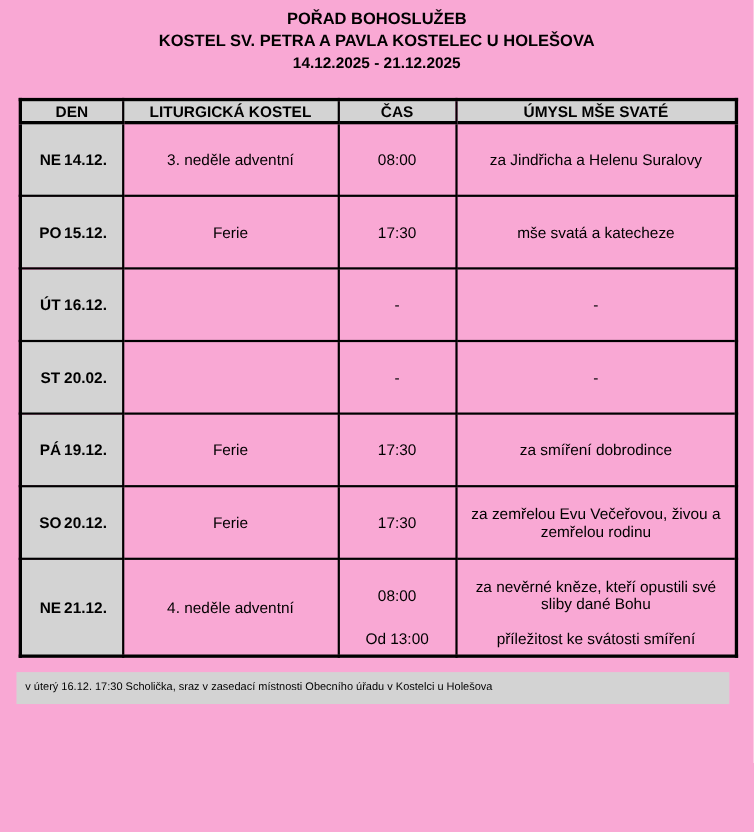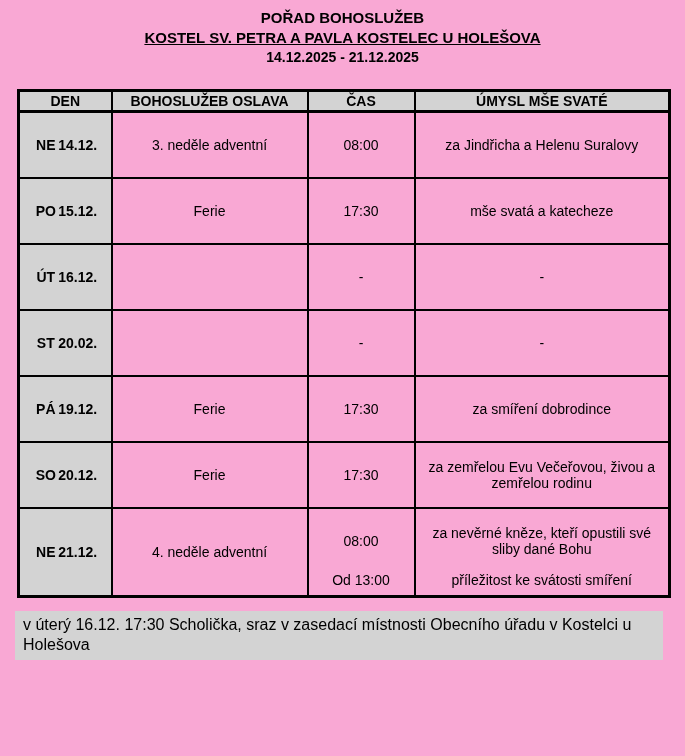--- a/index.html
+++ b/index.html
@@ -24,21 +24,20 @@
   }
   .title {
     font-size: 15px;
     font-weight: bold;
     line-height: 20px;
   }
   .subtitle {
     font-size: 15px;
     font-weight: bold;
     line-height: 20px;
-    text-decoration: underline;
   }
   .date-range {
     font-size: 14px;
     line-height: 19px;
     font-weight: bold;
   }
   table.schedule {
     border-collapse: collapse;
     margin: 22px 0 0 17px;
     width: 651px;
@@ -95,21 +94,21 @@
     justify-content: center;
     padding: 2px 3px;
   }
   .stack-bottom {
     padding: 0 3px 5px 3px;
   }
   .footer-note {
     margin: 13px 0 0 15px;
     width: 648px;
     background: #d3d3d3;
-    font-size: 16px;
+    font-size: 10px;
     line-height: 20px;
     padding: 4px 8px 5px 8px;
   }
 </style>
 </head>
 <body>
 
 <div class="page">
 
   <div class="doc-header">
@@ -121,21 +120,21 @@
   <table class="schedule">
     <colgroup>
       <col class="c-day">
         <col class="c-lit">
         <col class="c-time">
         <col class="c-int">
     </colgroup>
     <tbody>
         <tr class="hdr">
       <th>DEN</th>
-      <th>BOHOSLUŽEB OSLAVA</th>
+      <th>LITURGICKÁ KOSTEL</th>
       <th>ČAS</th>
       <th>ÚMYSL MŠE SVATÉ</th>
     </tr>
 
     <tr class="row">
       <td class="day-cell"><span class="abbr">NE</span><span>14.12.</span></td>
       <td>3. neděle adventní</td>
       <td>08:00</td>
       <td>za Jindřicha a Helenu Suralovy</td>
     </tr>

